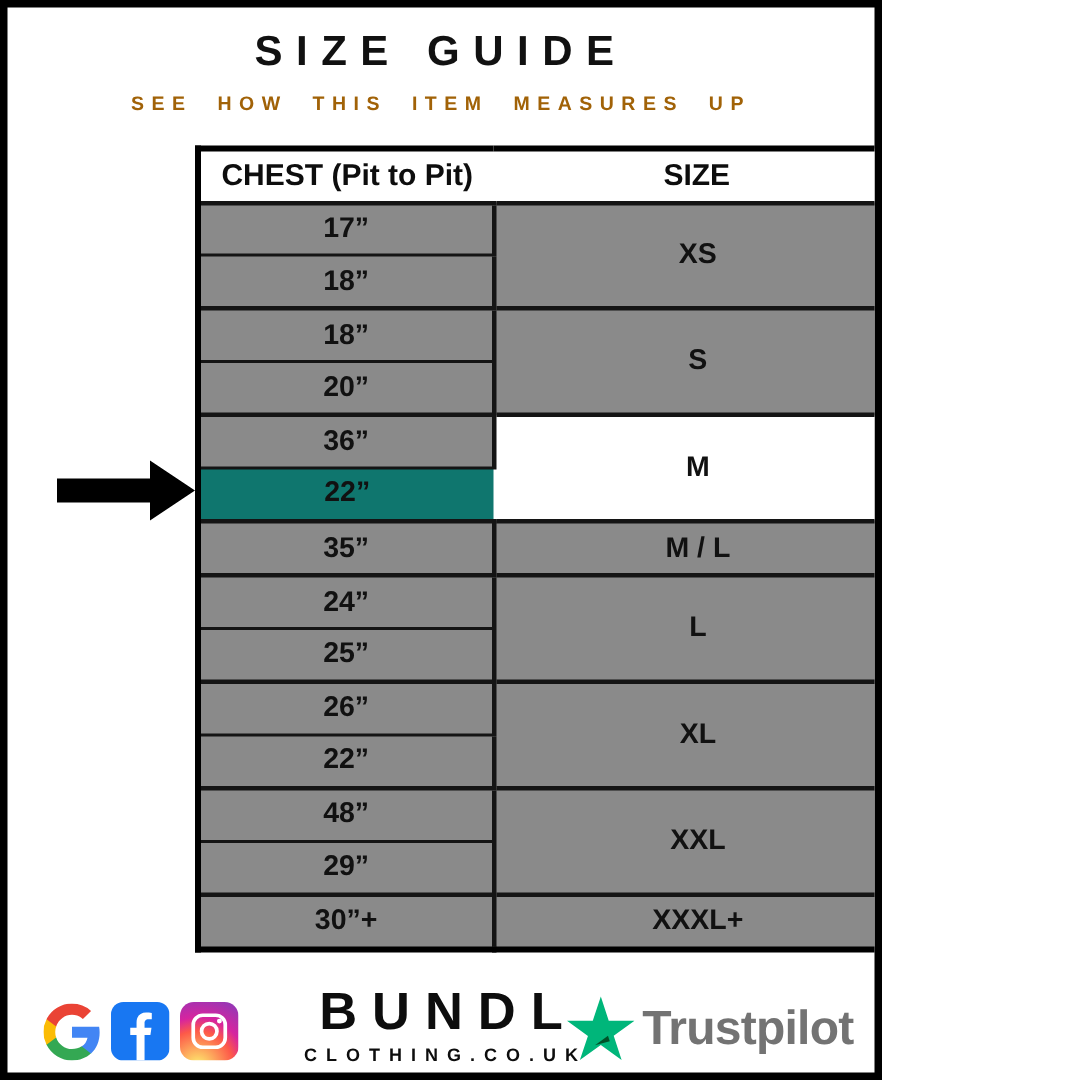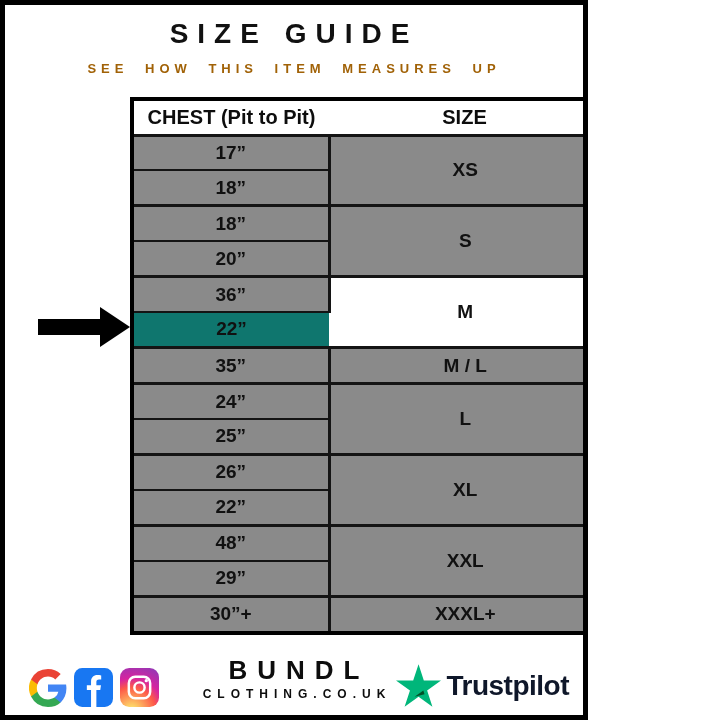--- a/index.html
+++ b/index.html
@@ -55,28 +55,28 @@
   .pointer-arrow { position: absolute; left: 33px; top: 301px; }
   
   .footer-icons {
     position: absolute; left: 24px; top: 663px;
     display: flex; align-items: center; gap: 7px;
   }
   .brand {
     position: absolute; left: 0; top: 650px; width: 100%;
     text-align: center; color: #0d0d0d;
   }
-  .brand-name { font-size: 26px; font-weight: 800; letter-spacing: 10px; text-indent: 10px; }
+  .brand-name { font-size: 35px; font-weight: 800; letter-spacing: 10px; text-indent: 10px; }
   .brand-domain { font-size: 12px; font-weight: 700; letter-spacing: 6px; text-indent: 6px; margin-top: 1px; }
   .trustpilot {
     position: absolute; right: 14px; top: 659px;
     display: flex; align-items: center; gap: 5px;
   }
   .trustpilot-label {
-    font-size: 28px; font-weight: 700; letter-spacing: -0.5px; color: #0f172a;
+    font-size: 32px; font-weight: 700; letter-spacing: -0.5px; color: #737373;
   }
 </style>
 </head>
 <body>
 
 <div class="page">
 
   <div class="title">SIZE GUIDE</div>
   <div class="subtitle">SEE HOW THIS ITEM MEASURES UP</div>
 

